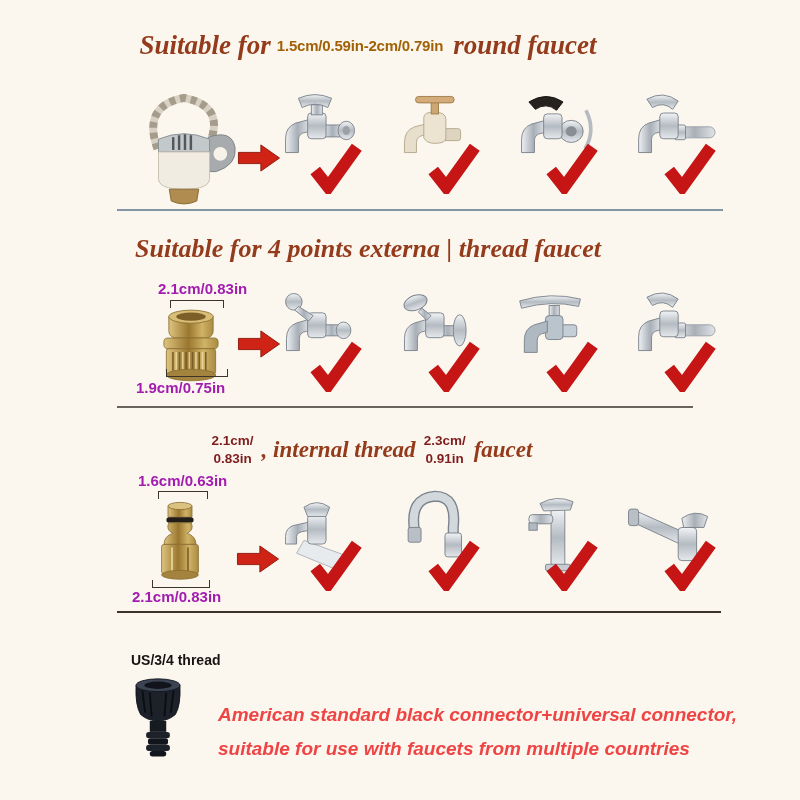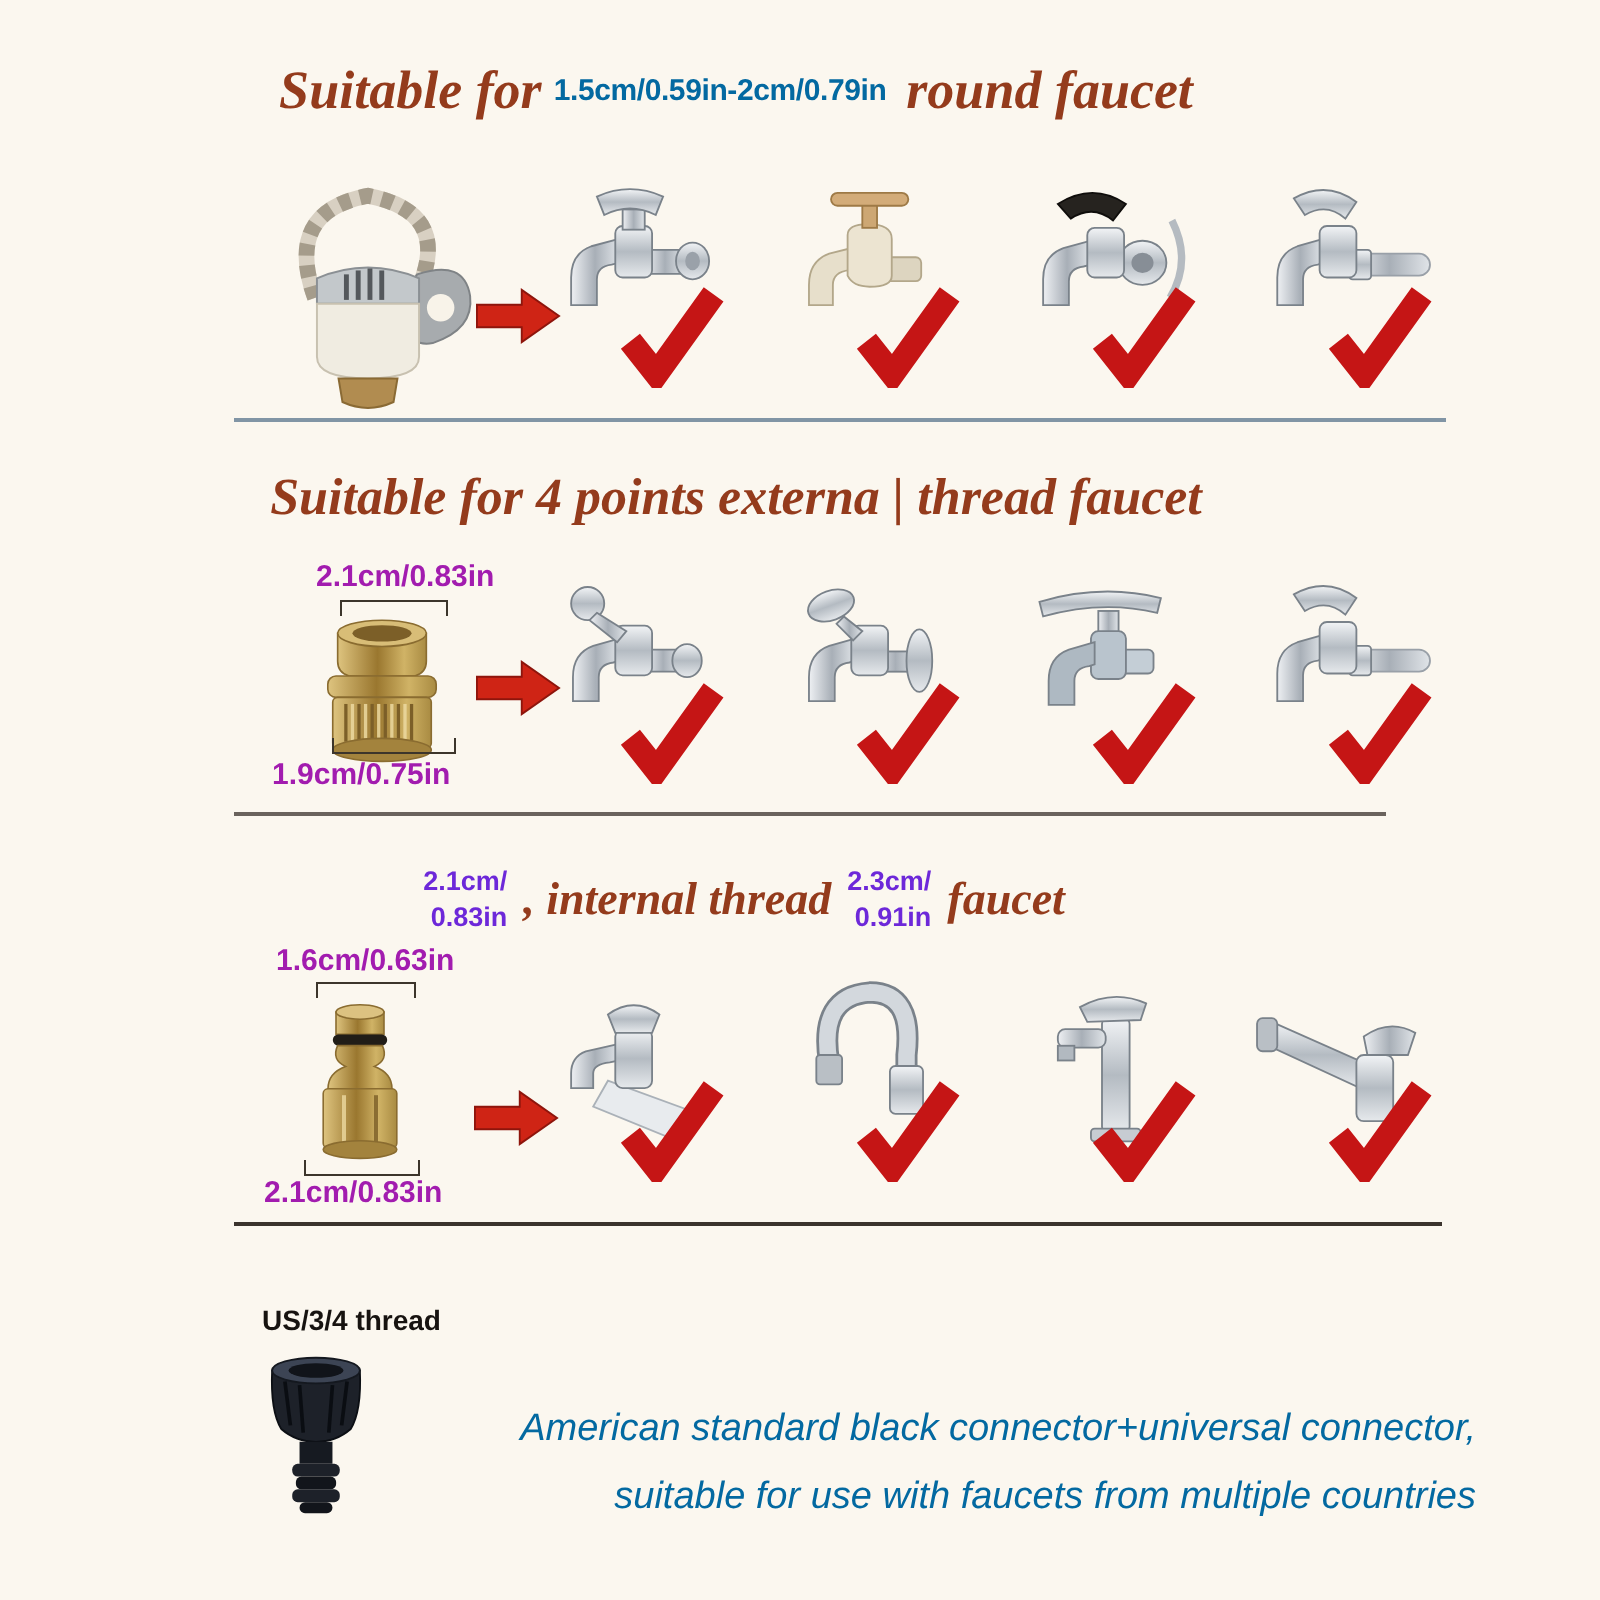--- a/index.html
+++ b/index.html
@@ -4,33 +4,33 @@
 <style>
   html,body{margin:0;padding:0;background:#fbf7ef;}
   #canvas{position:relative;width:800px;height:800px;background:#fbf7ef;overflow:hidden;
           font-family:"Liberation Sans",sans-serif;}
   .hdr{position:absolute;left:0;width:736px;display:flex;justify-content:center;
        align-items:center;white-space:nowrap;}
   .red-it{font-family:"Liberation Serif",serif;font-style:italic;font-weight:bold;color:#943b1c;}
   .sz1{font-size:27px;}
   .sz2{font-size:26px;}
   .sz3{font-size:23px;}
-  .meas{color:#0369a1;font-weight:bold;font-size:15px;letter-spacing:-0.2px;}
-  .meas-stack{color:#6d28d9;font-weight:bold;font-size:13.5px;line-height:1.35;text-align:right;margin:0 8px;}
+  .meas{color:#a16207;font-weight:bold;font-size:15px;letter-spacing:-0.2px;}
+  .meas-stack{color:#7f1d1d;font-weight:bold;font-size:13.5px;line-height:1.35;text-align:center;margin:0 8px;}
   .meas-stack span{display:block;}
   .divider{position:absolute;height:2px;}
   .cell{position:absolute;width:116px;height:115px;}
   .cell svg.f{position:absolute;left:6px;top:0;width:102px;height:92px;}
   .cell svg.chk{position:absolute;left:52px;top:52px;width:52px;height:52px;}
   .arrow{position:absolute;width:44px;height:28px;}
   .mlabel{position:absolute;color:#a21caf;font-weight:bold;font-size:15px;white-space:nowrap;}
   .brk-top{position:absolute;border:1.5px solid #3c352b;border-bottom:none;height:7px;}
   .brk-bot{position:absolute;border:1.5px solid #3c352b;border-top:none;height:7px;}
-  .footer-caption{position:absolute;left:218px;top:698px;width:520px;text-align:right;
-        font-size:19px;font-weight:normal;font-style:italic;color:#0369a1;line-height:34px;}
+  .footer-caption{position:absolute;left:218px;top:698px;width:520px;text-align:left;
+        font-size:19px;font-weight:bold;font-style:italic;color:#ef4444;line-height:34px;}
   .thread-label{position:absolute;left:131px;top:652px;font-size:14px;font-weight:bold;color:#171310;}
 </style>
 </head>
 <body>
 
 <svg aria-hidden="true" style="position:absolute;width:0;height:0">
 <defs>
   <linearGradient id="chromeV" x1="0" y1="0" x2="0" y2="1">
     <stop offset="0" stop-color="#f2f4f6"></stop>
         <stop offset="0.5" stop-color="#b4bbc2"></stop>

